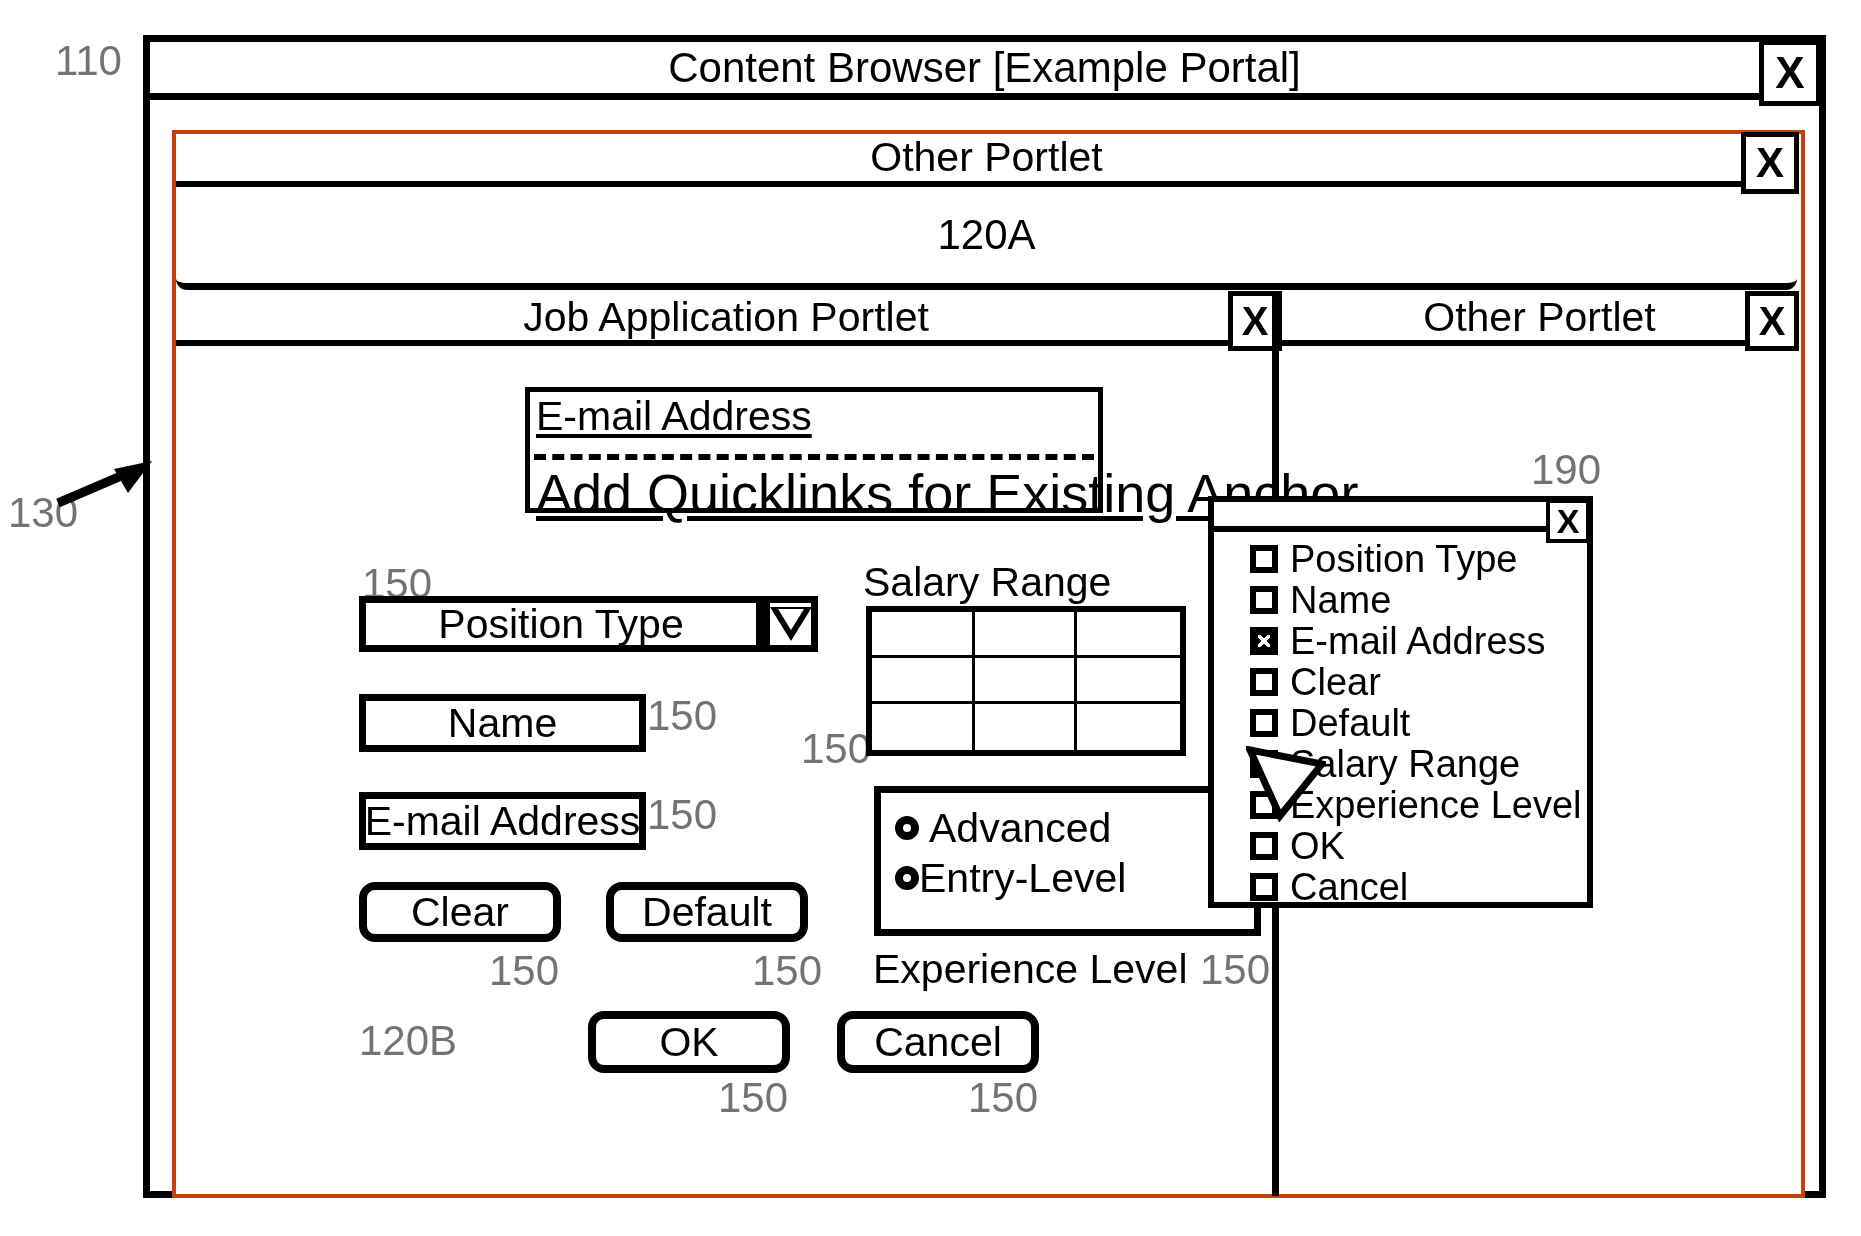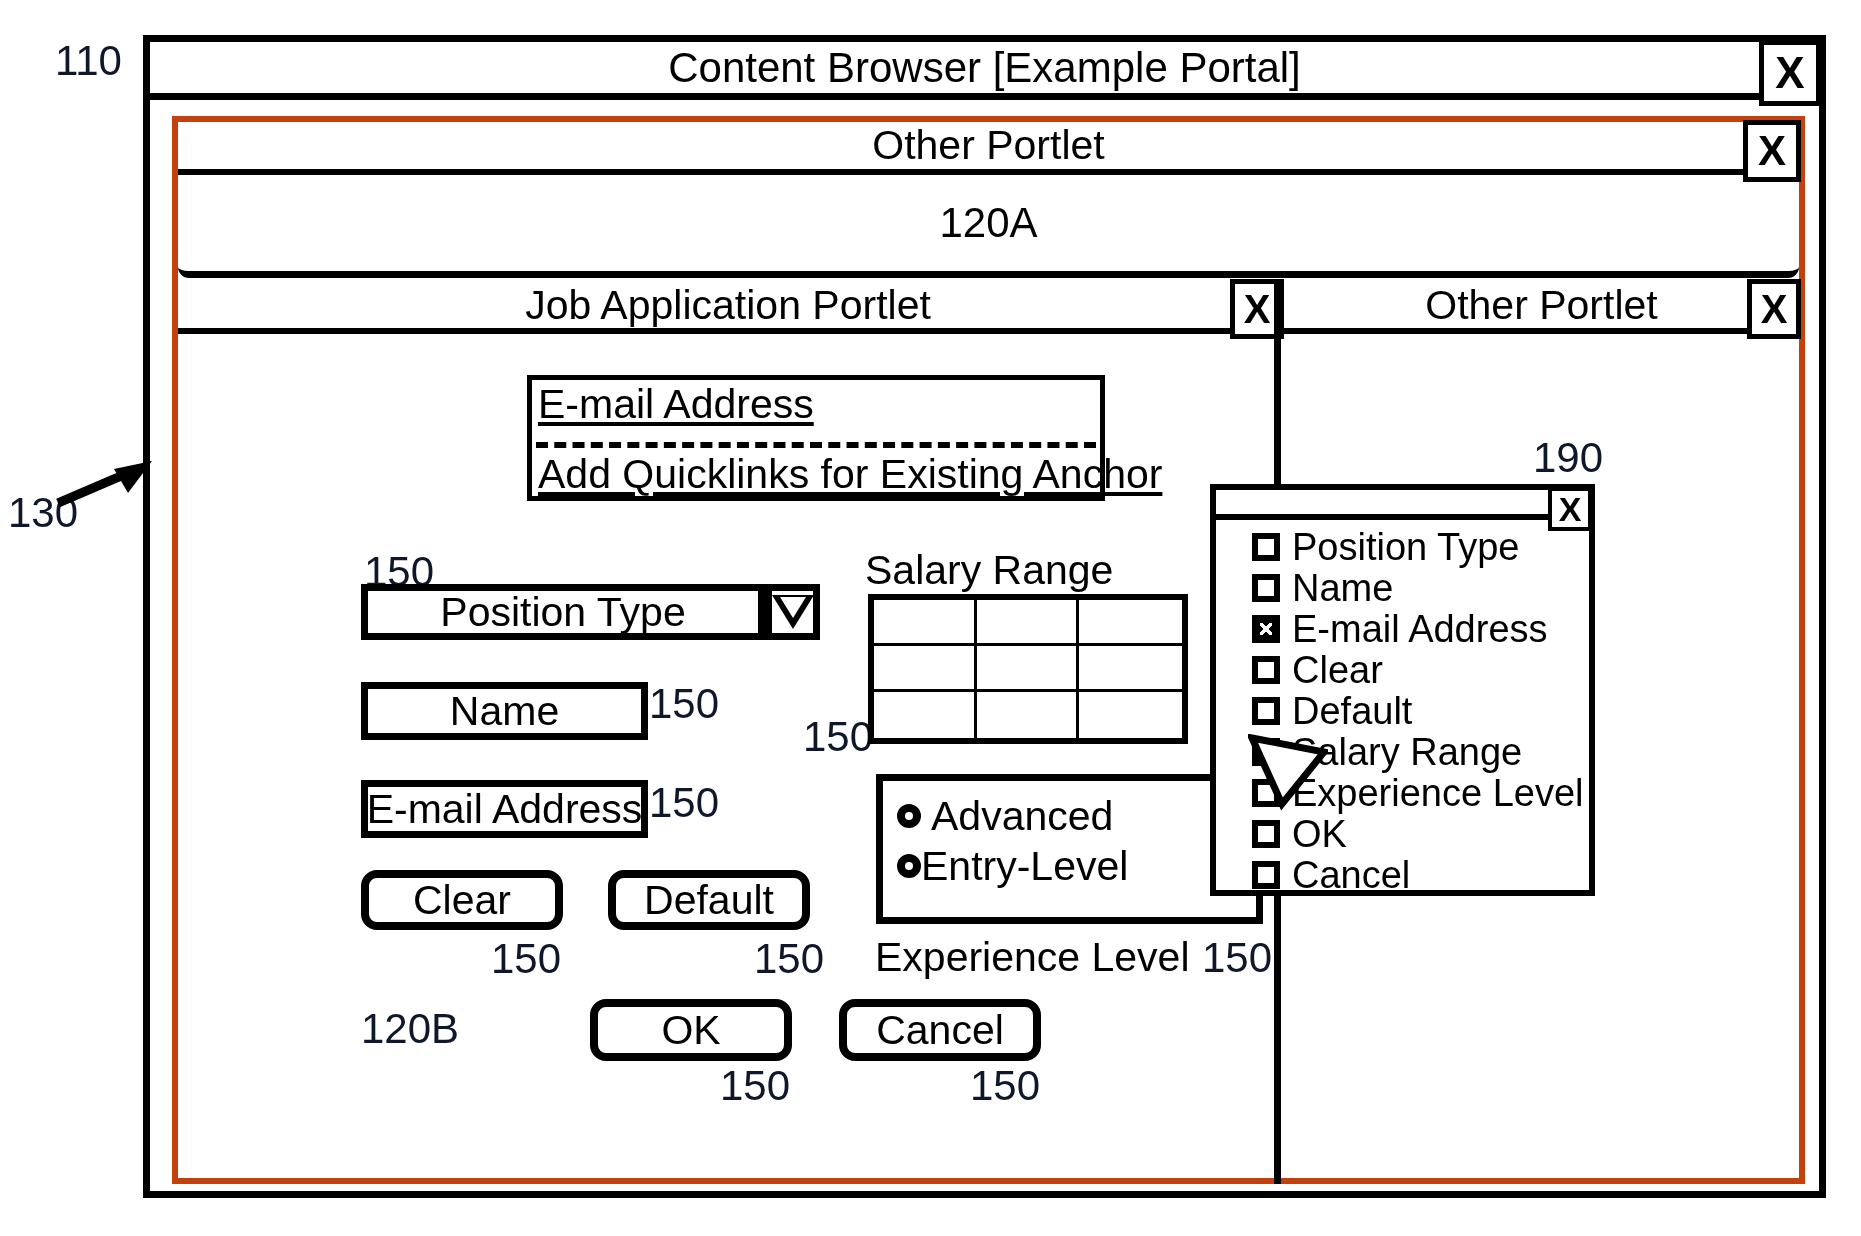--- a/index.html
+++ b/index.html
@@ -17,21 +17,21 @@
     height: 1236px;
     background: #ffffff;
     overflow: hidden;
   }
   .abs { position: absolute; box-sizing: border-box; }
 
   
   .ref {
     font-size: 42px;
     line-height: 1;
-    color: #0f172a;
+    color: #737373;
     white-space: nowrap;
   }
 
   
   #browser-window {
     left: 143px; top: 35px; width: 1683px; height: 1163px;
     border: 7px solid #000;
     background: #fff;
   }
   #browser-titlebar {
@@ -50,22 +50,22 @@
     font-weight: bold;
     line-height: 1;
     font-family: "Liberation Sans", sans-serif;
   }
   #browser-close {
     right: -2px; top: -2px; width: 52px; height: 56px; font-size: 44px;
   }
 
   
   #portlet-area {
-    left: 22px; top: 74px; width: 1633px; height: 1068px;
-    border: 6px solid #c2410c;
+    left: 22px; top: 88px; width: 1633px; height: 1068px;
+    border: 4px solid #c2410c;
     background: #fff;
   }
 
   
   #portlet-a-header {
     left: 0; top: 0; width: 1621px; height: 53px;
     border-bottom: 6px solid #000;
     display: flex; align-items: center; justify-content: center;
   }
   #portlet-a-title { font-size: 41px; line-height: 1; }
@@ -119,21 +119,21 @@
     text-decoration: underline;
     text-underline-offset: 4px;
     white-space: nowrap;
   }
   #quicklinks-divider {
     left: 4px; top: 62px; width: 560px; height: 0;
     border-top: 6px dashed #000;
   }
   #quicklink-add {
     left: 6px; top: 74px;
-    font-size: 41px; line-height: 1;
+    font-size: 54px; line-height: 1;
     text-decoration: underline;
     text-underline-offset: 4px;
     white-space: nowrap;
   }
 
   
   .flat-btn {
     border: 7px solid #000;
     background: #fff;
     display: flex; align-items: center; justify-content: center;

